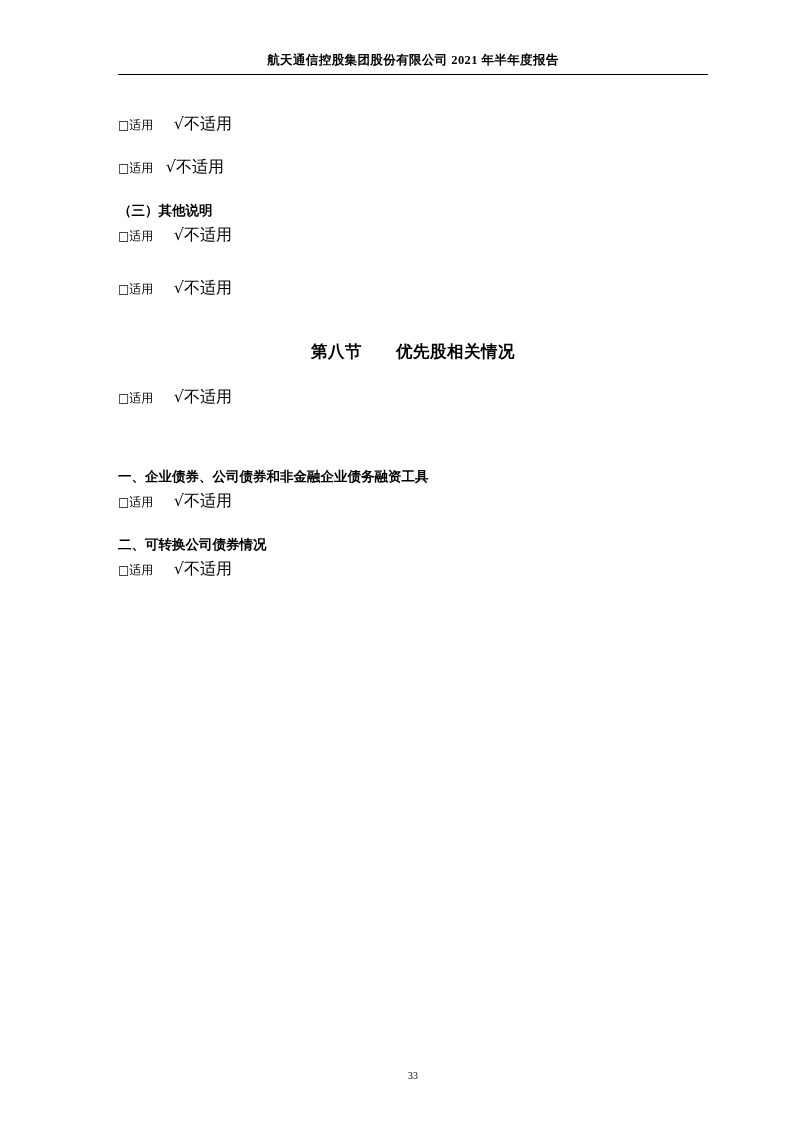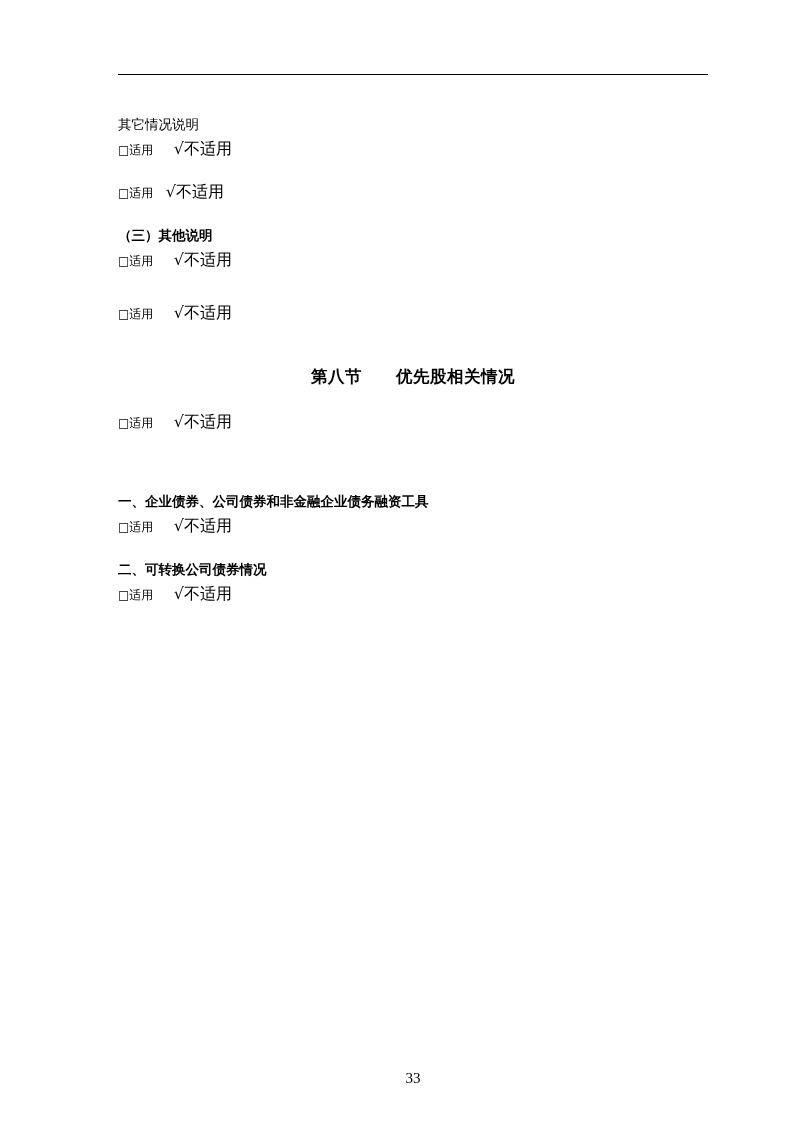--- a/index.html
+++ b/index.html
@@ -88,35 +88,35 @@
   .section-title .sp {
     display: inline-block;
     width: 34px;
   }
   .footer {
     position: absolute;
     left: 0;
     top: 1070px;
     width: 590px;
     text-align: center;
-    font-size: 15px;
+    font-size: 10px;
     font-family: "Liberation Serif", "DejaVu Serif", serif;
   }
 </style>
 </head>
 <body>
 
 <div class="page">
   <div class="content">
 
+    <div class="header">航天通信控股集团股份有限公司 2021 年半年度报告</div>
     <div class="header-rule"></div>
 
     <div class="body-area">
 
-      <div class="line plain">其它情况说明</div>
       <div class="applic">
         <span class="box">□适用</span>
         <span style="display:inline-block;width:14px"></span>
         <span class="chk">√不适用</span>
       </div>
 
       <div class="gap-md"></div>
 
       <div class="applic">
         <span class="box">□适用</span>

